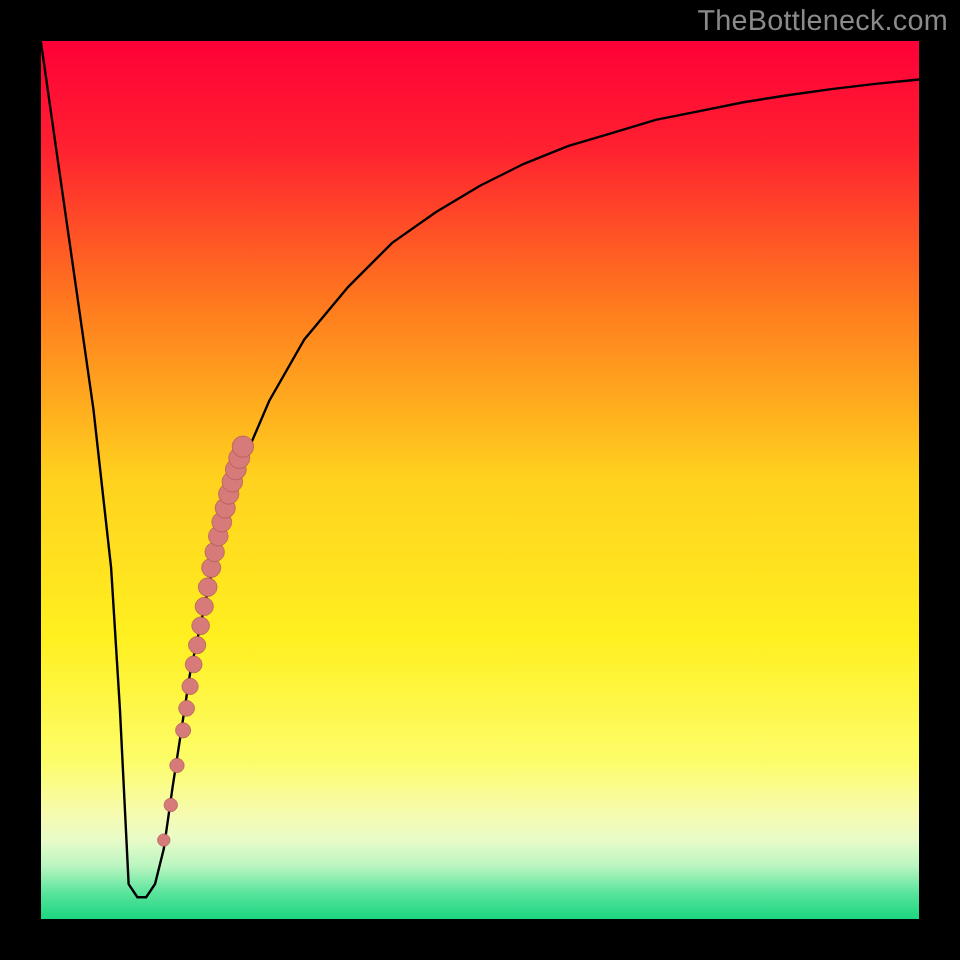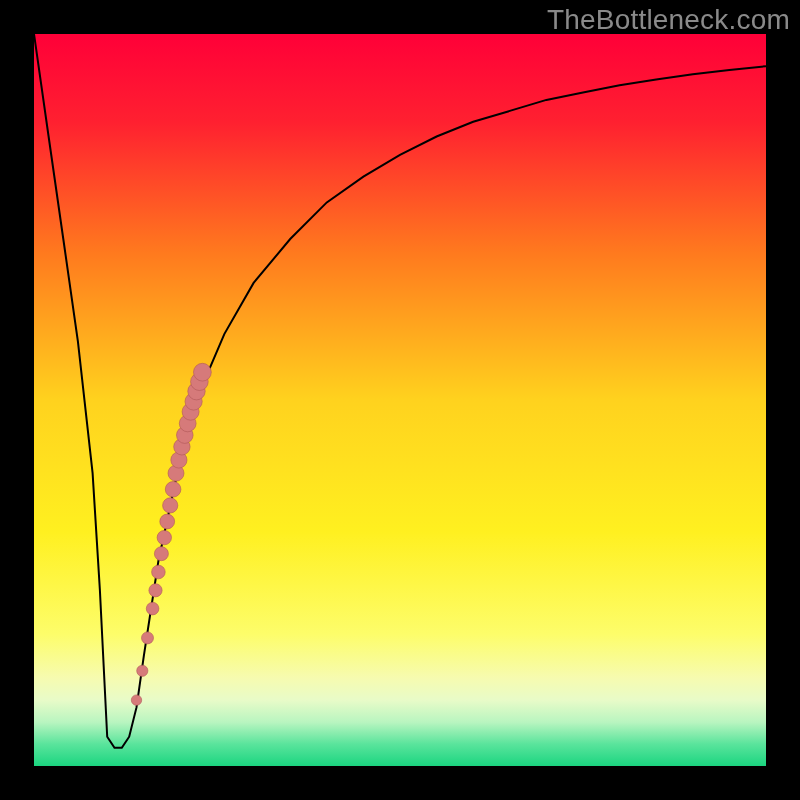--- a/index.html
+++ b/index.html
@@ -29,21 +29,21 @@
   .plot svg {
     display: block;
     width: 732px;
     height: 732px;
   }
   .watermark {
     position: absolute;
     top: 4px;
     right: 10px;
     font-family: Arial, Helvetica, sans-serif;
-    font-size: 28px;
+    font-size: 24px;
     font-weight: 500;
     color: #8a8a8a;
     letter-spacing: 0.2px;
   }
 </style>
 </head>
 <body>
 <div class="frame">
   <div class="plot">
     <svg viewBox="0 0 732 732" preserveAspectRatio="none">

